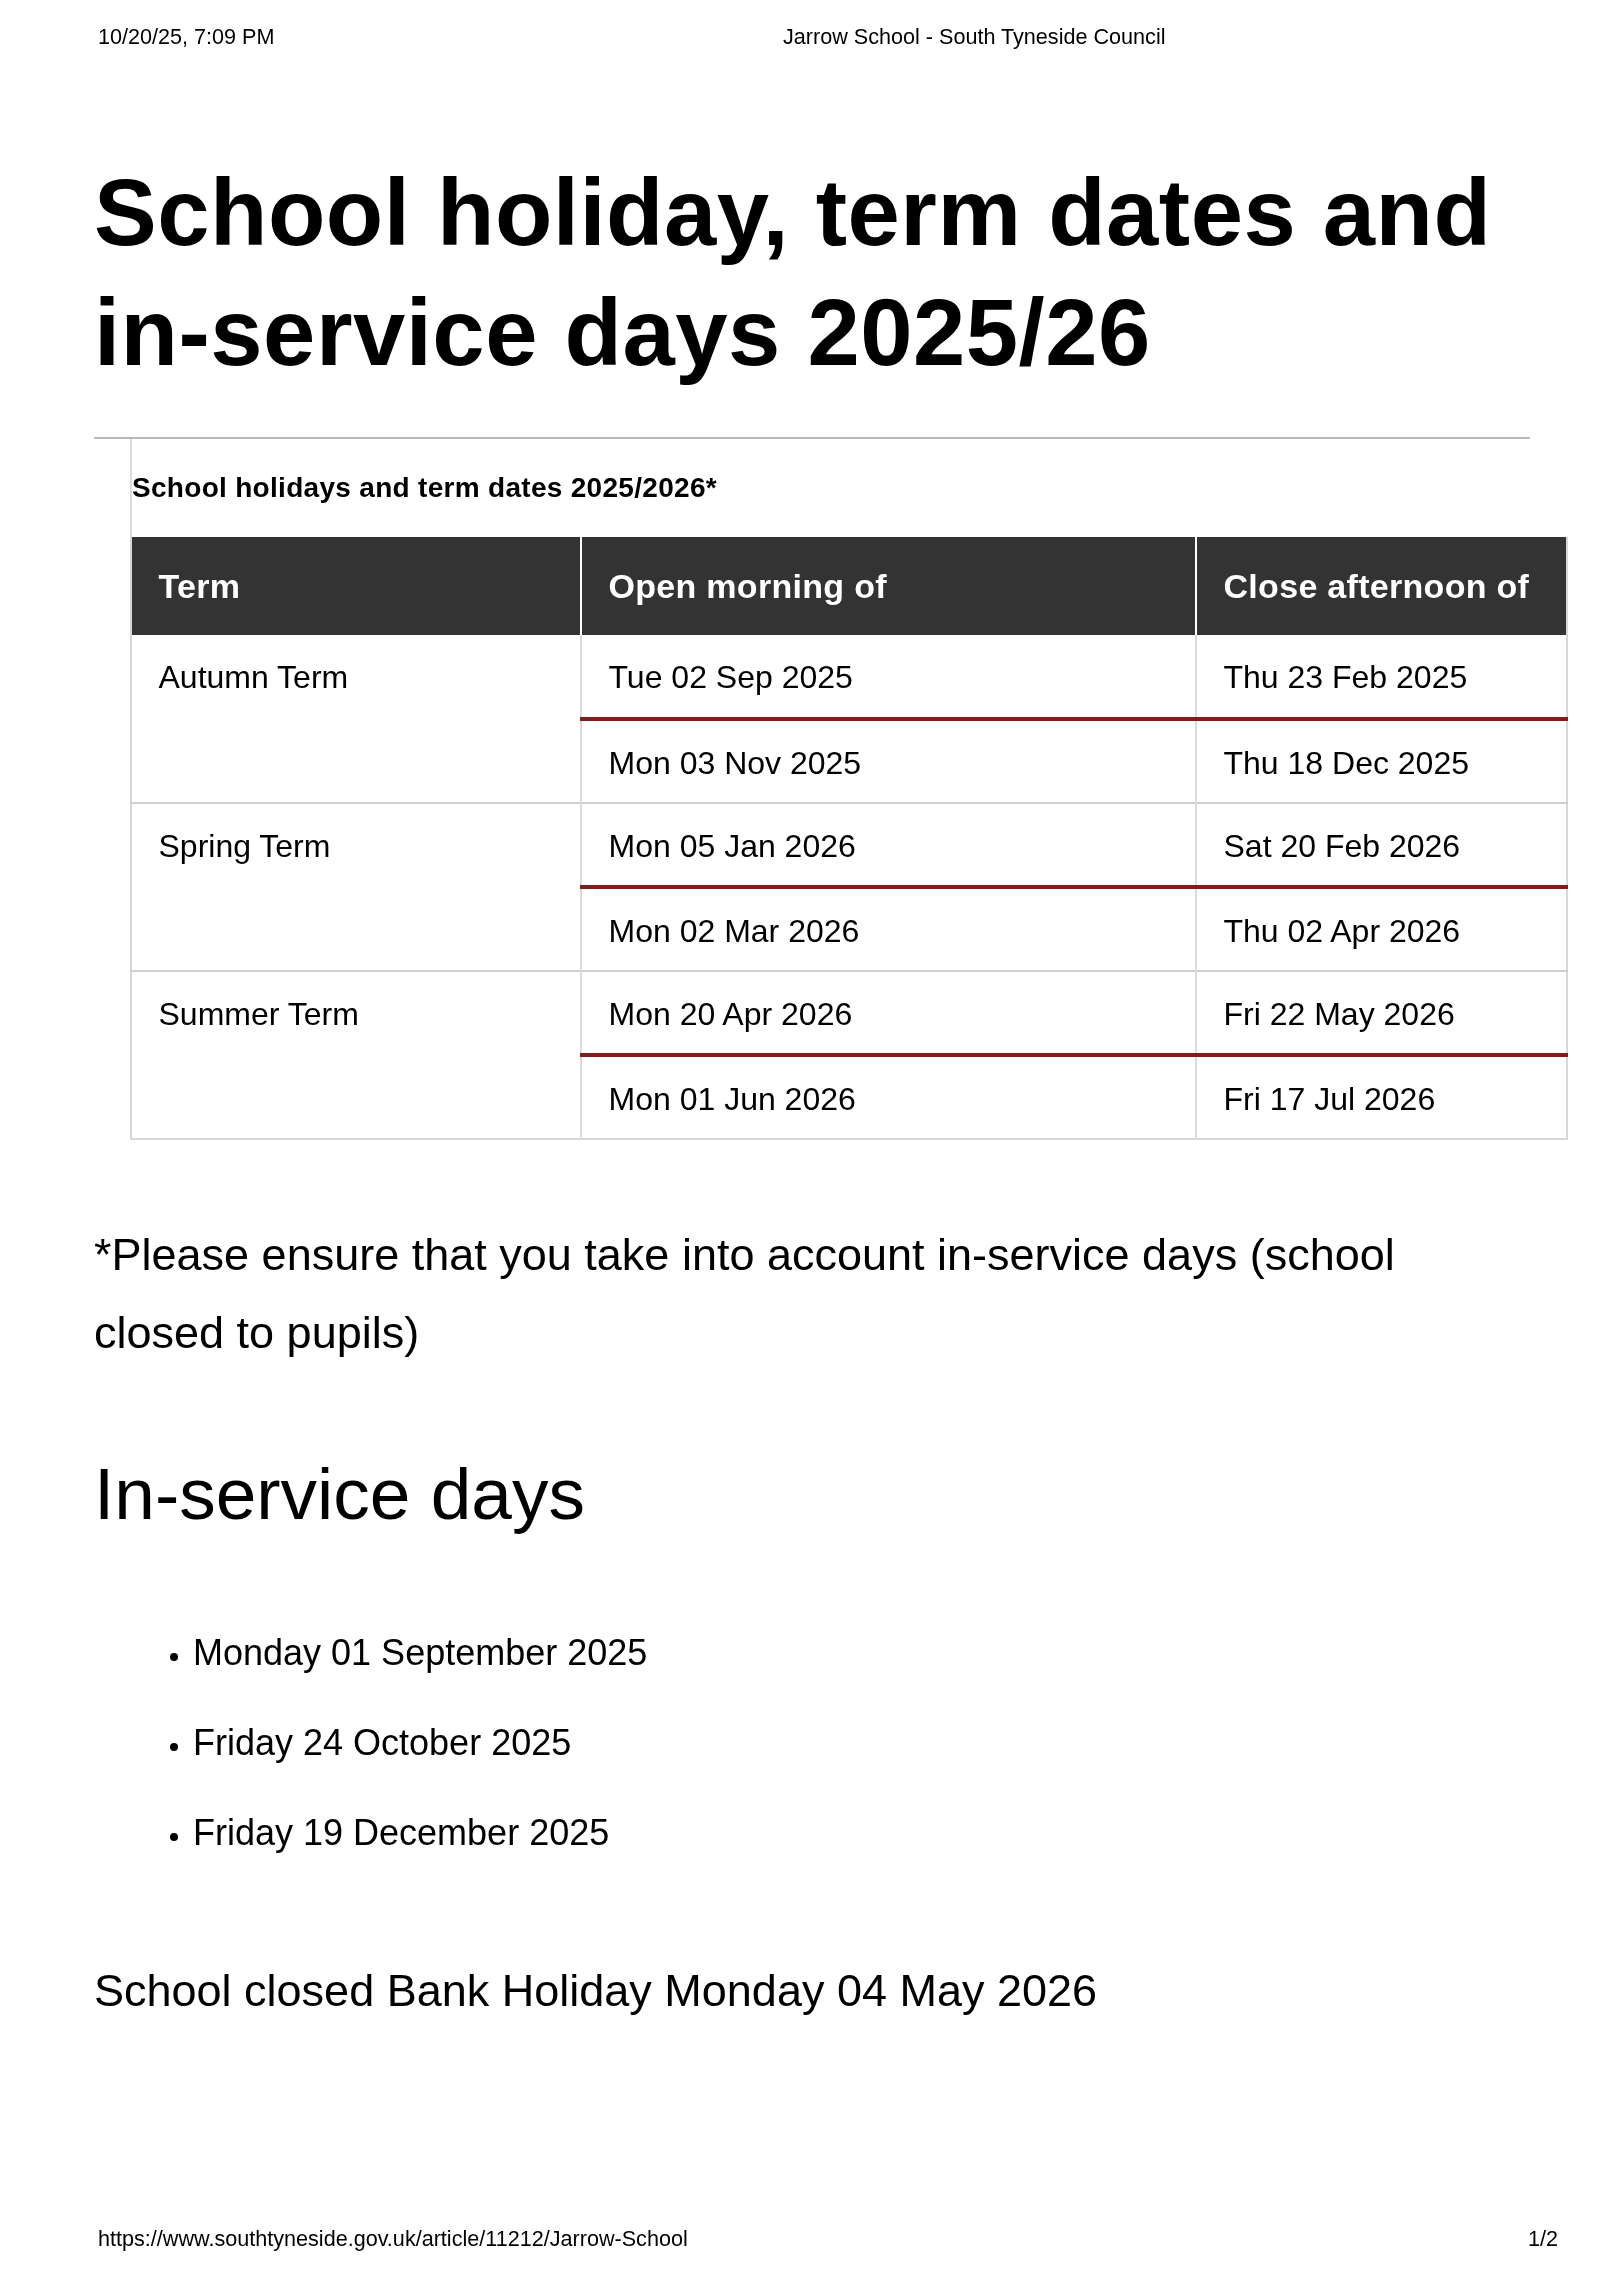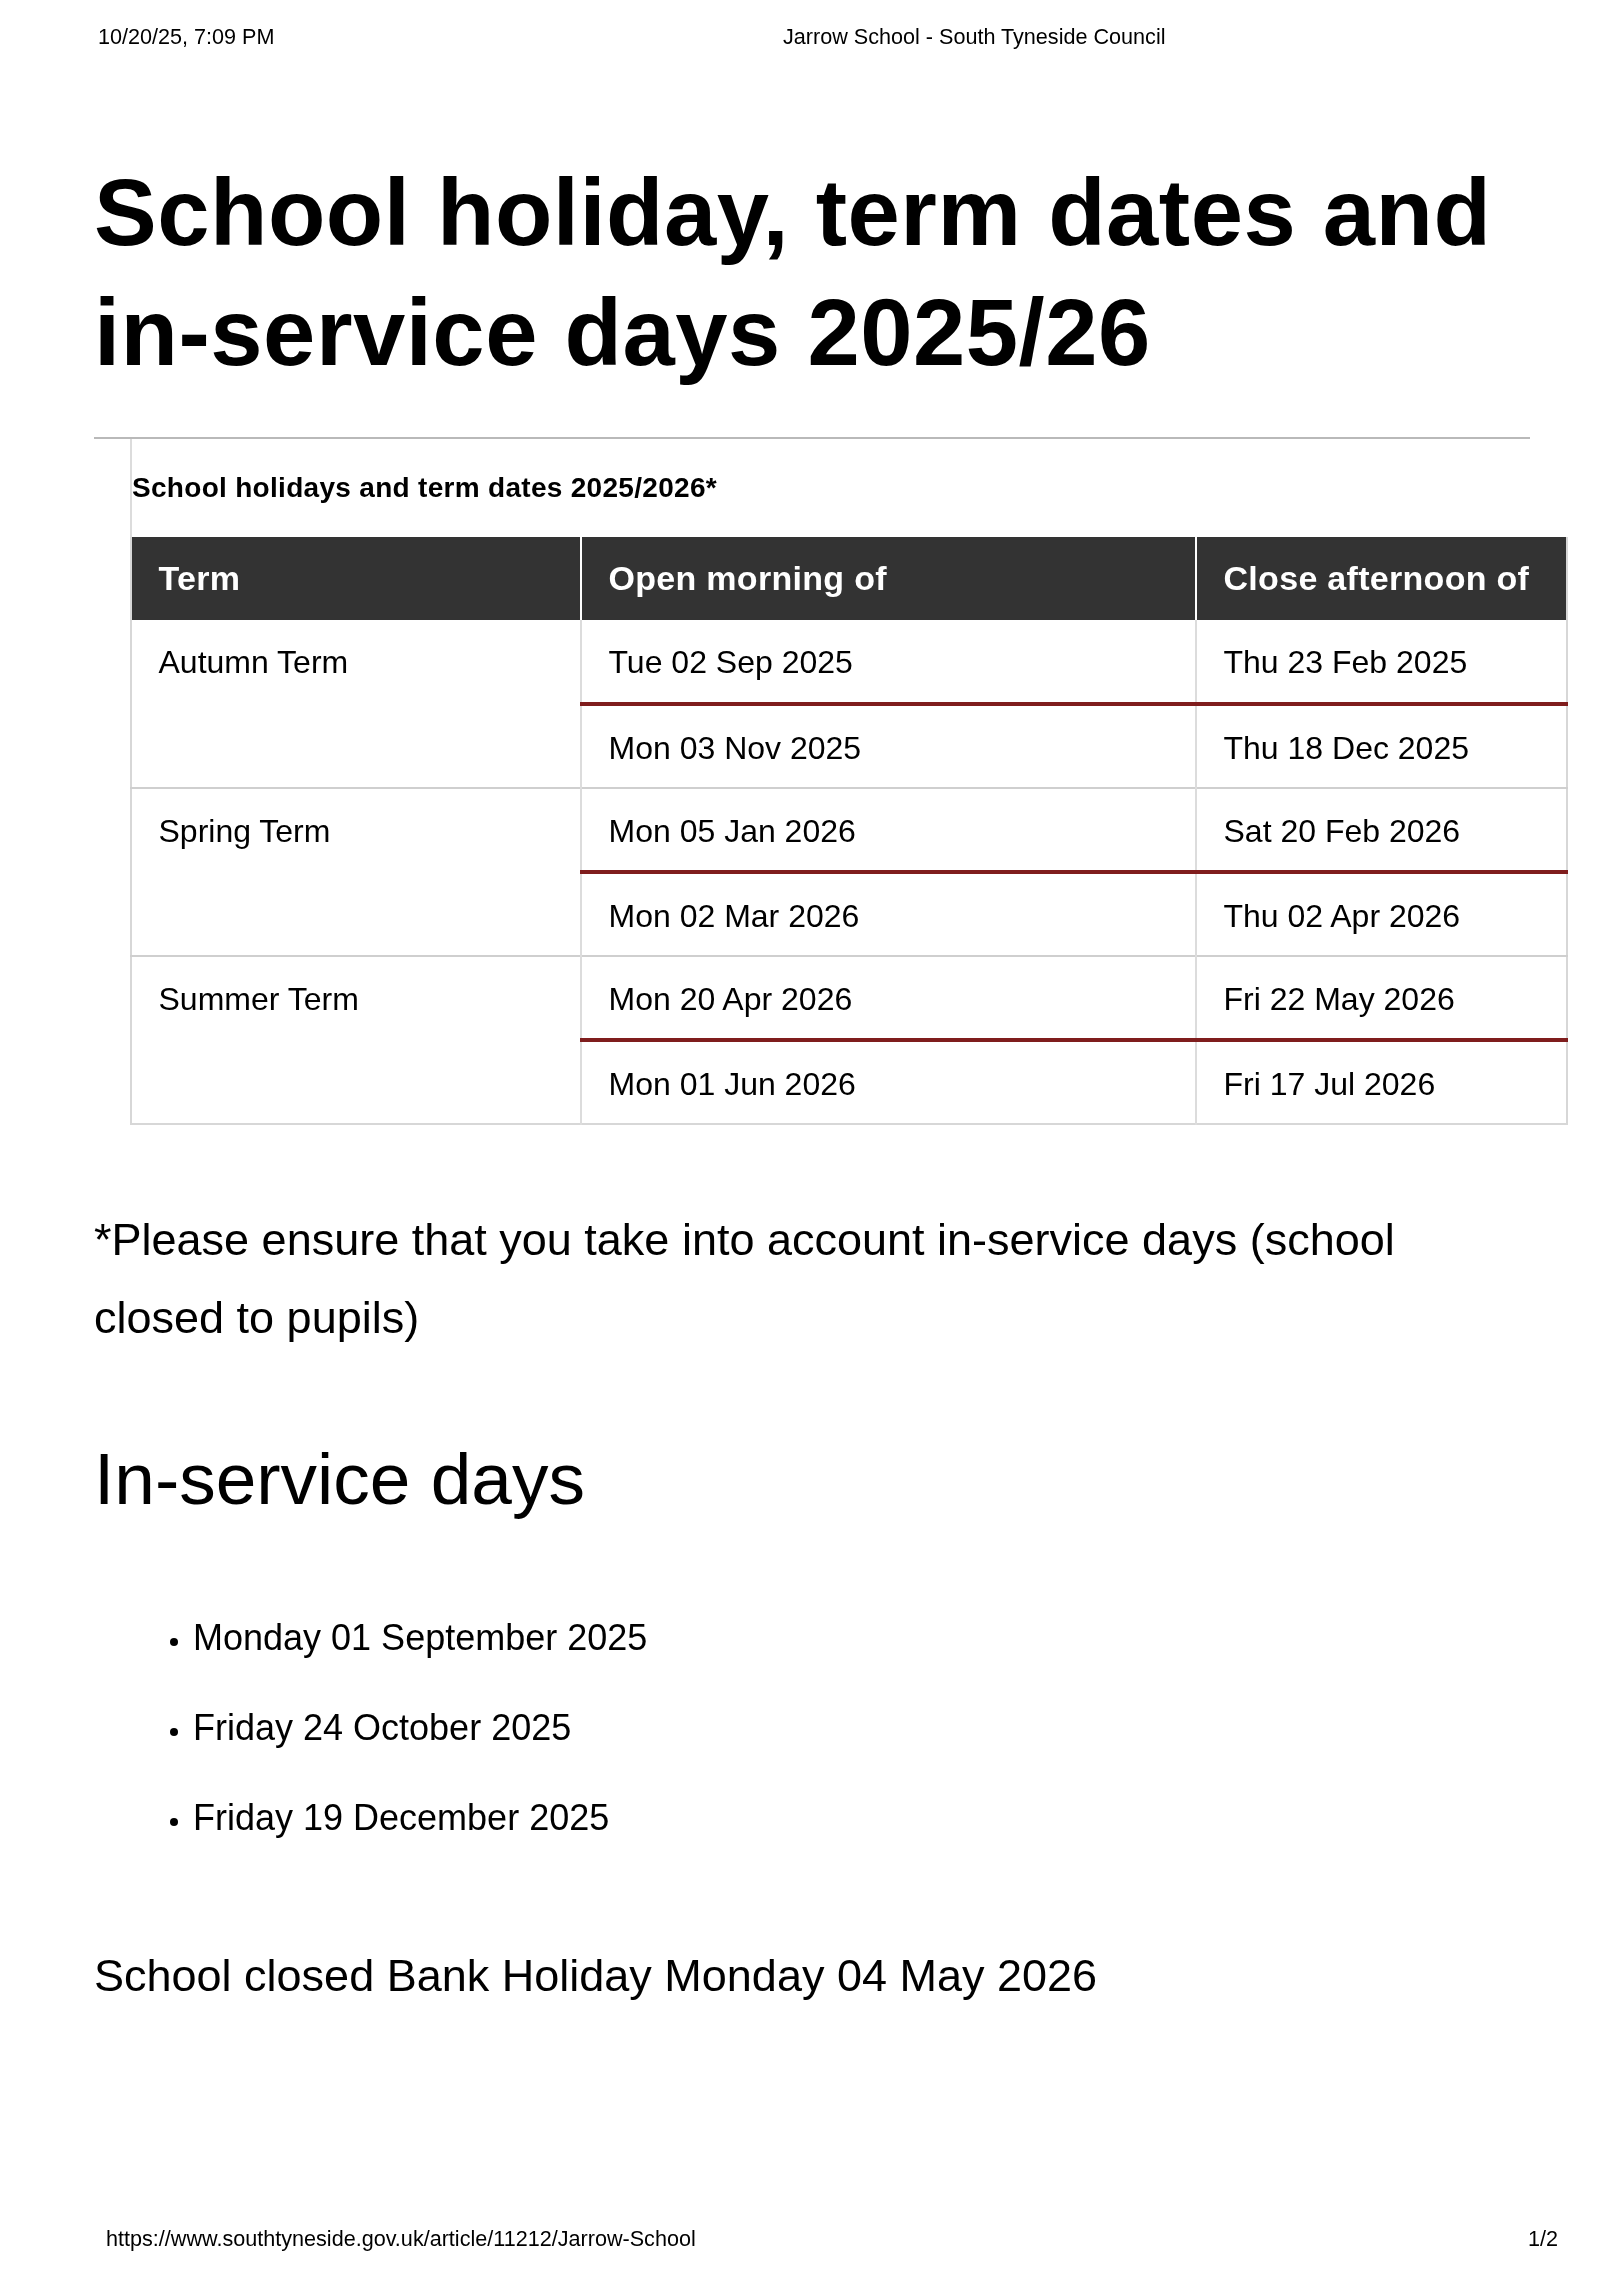--- a/index.html
+++ b/index.html
@@ -11,21 +11,21 @@
     background: #ffffff;
     color: #000000;
     font-family: "Liberation Sans", sans-serif;
     overflow: hidden;
   }
 
   
   .meta { position: absolute; font-size: 21.6px; color: #000; white-space: nowrap; }
   .meta-datetime { top: 23.5px; left: 62px; }
   .meta-doctitle { top: 23.5px; left: 747px; }
-  .meta-url { top: 2226px; left: 70px; text-align: right; }
+  .meta-url { top: 2226px; left: 62px; text-align: right; }
   .meta-pagenum { top: 2226px; right: 62px; }
 
   
   h1.page-title {
     margin: 0;
     padding: 153px 59px 0 94px;
     font-size: 94px;
     line-height: 120px;
     font-weight: 800;
     letter-spacing: 0.5px;
@@ -57,21 +57,21 @@
   table.term-table col.c1 { width: 450px; }
   table.term-table col.c2 { width: 615px; }
   table.term-table col.c3 { width: 371px; }
 
   table.term-table th {
     background: #333333;
     color: #ffffff;
     font-weight: 700;
     font-size: 34px;
     text-align: left;
-    height: 83px;
+    height: 98px;
     padding: 0 9.8px 0 26.5px;
     vertical-align: middle;
     letter-spacing: 0.3px;
   }
   table.term-table th + th { border-left: 2px solid #ffffff; }
 
   table.term-table td {
     font-size: 32px;
     height: 84px;
     padding: 23.5px 9.8px 0 26.5px;

